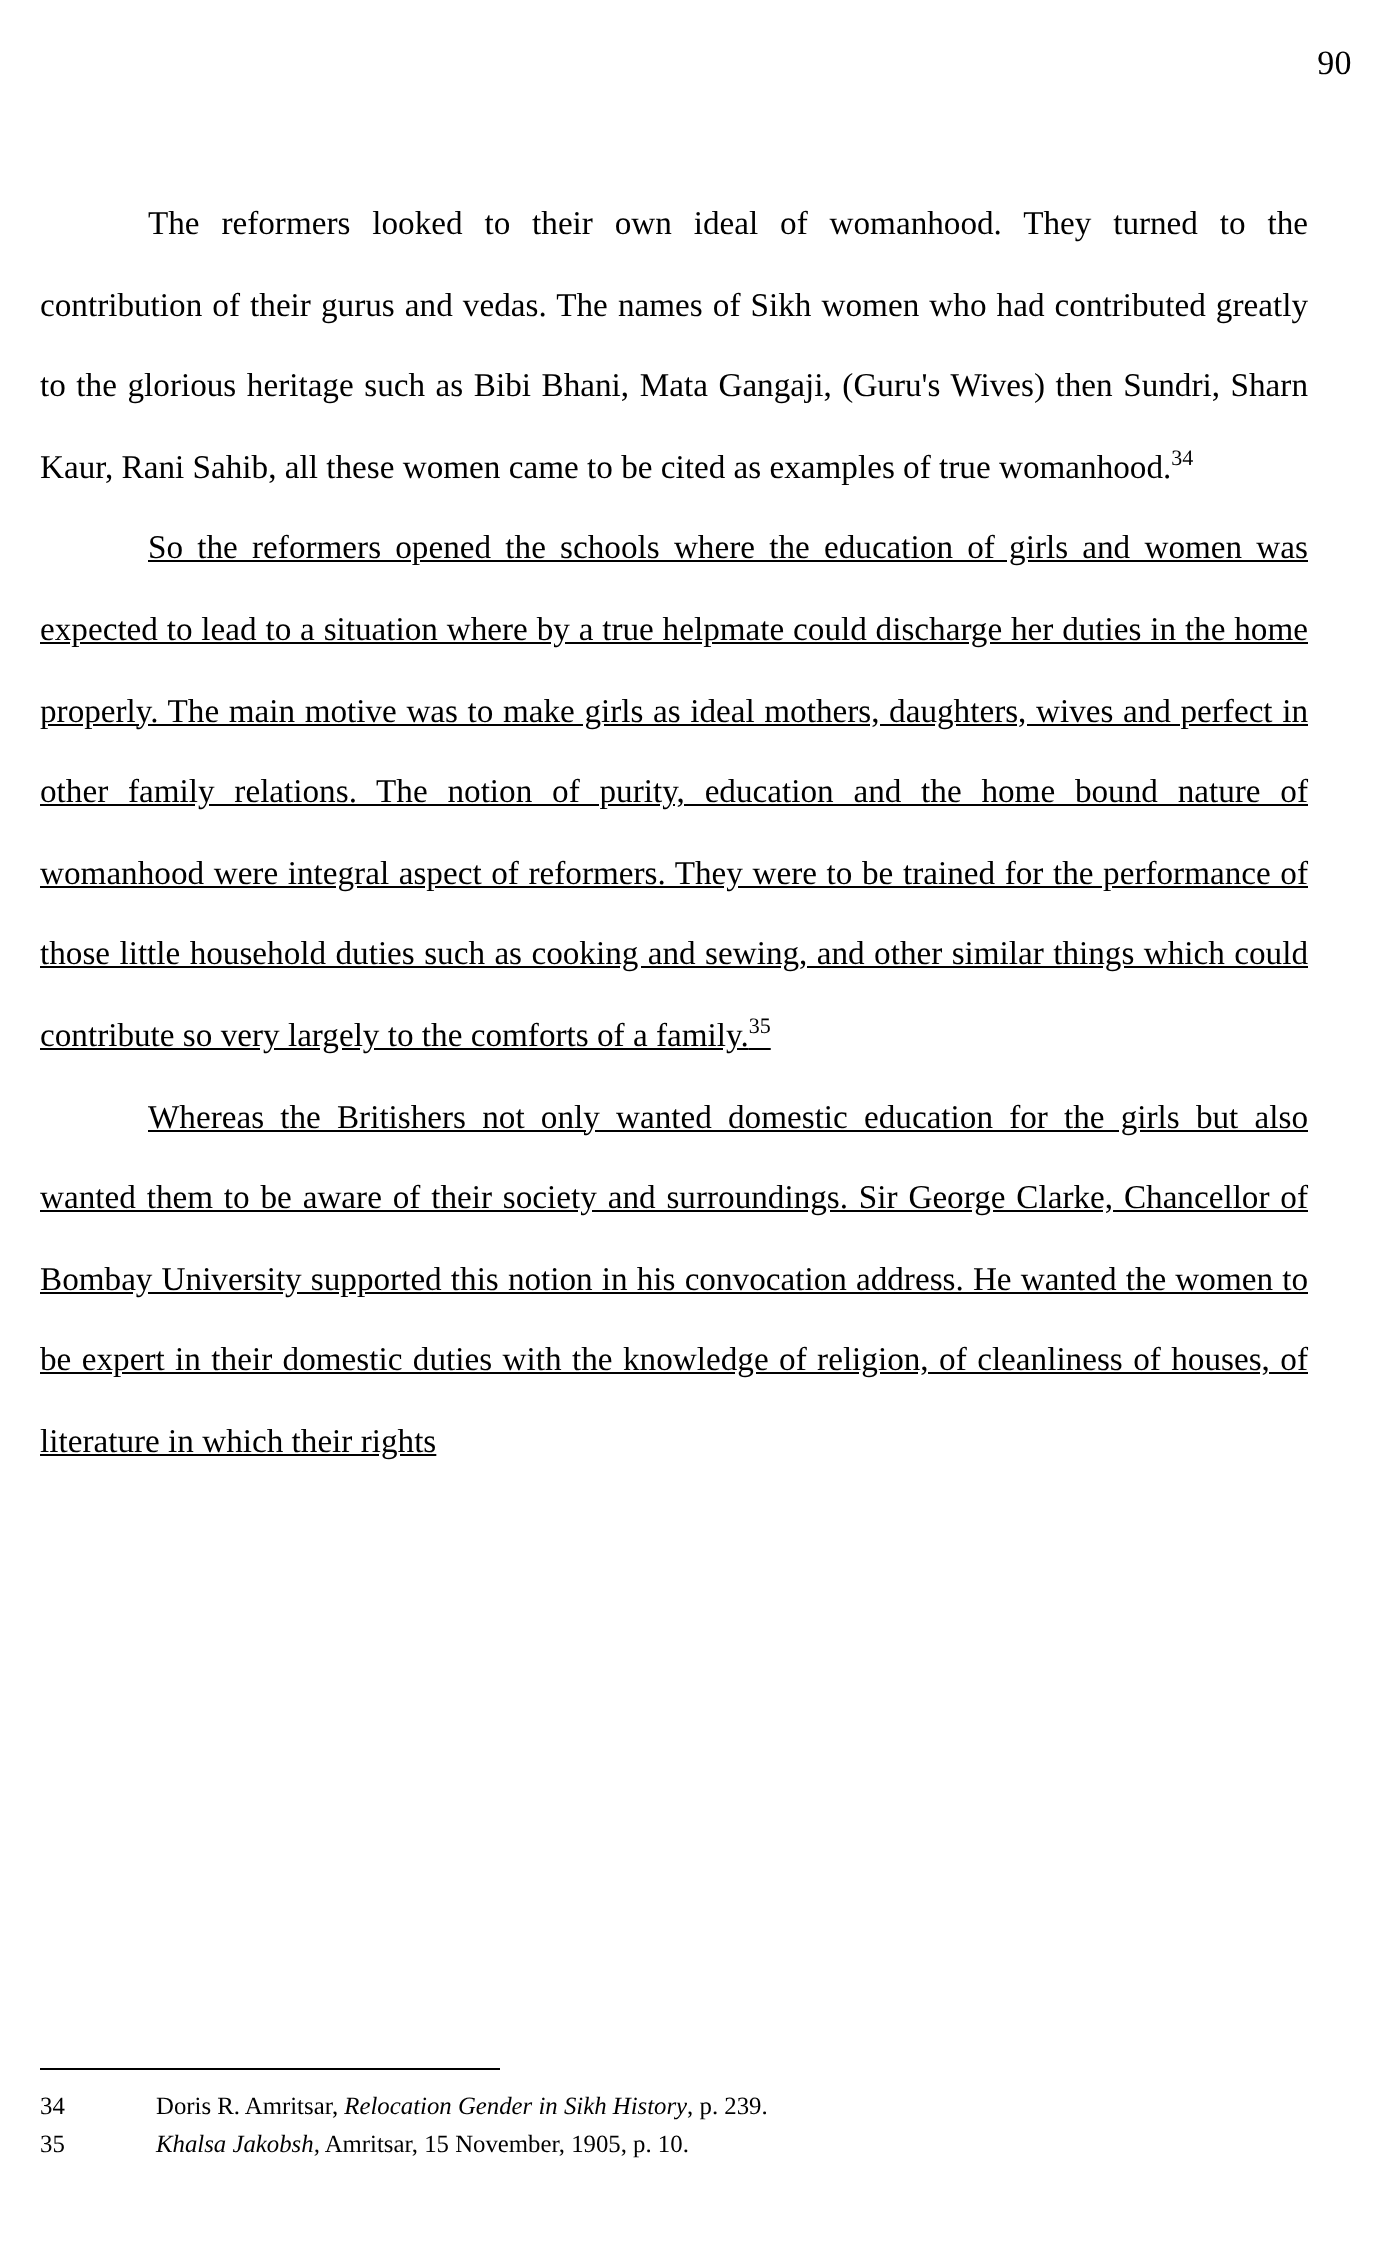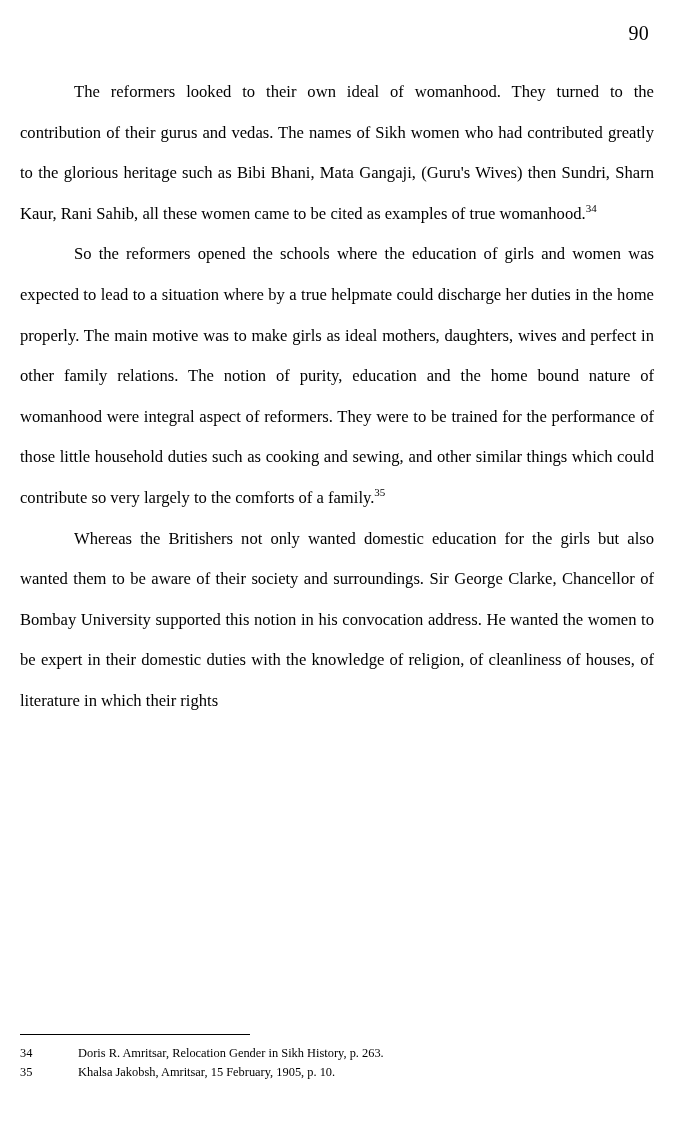--- a/index.html
+++ b/index.html
@@ -15,41 +15,42 @@
     position: relative;
     width: 700px;
     height: 1125px;
     background: #ffffff;
     box-sizing: border-box;
     overflow: hidden;
   }
   .page-number {
     position: absolute;
     top: 22px;
-    right: 51px;
-    font-size: 20px;
+    right: 24px;
+    font-size: 17px;
     letter-spacing: 0.2px;
   }
   .body-text {
     position: absolute;
-    top: 72px;
+    top: 92px;
     left: 20px;
     width: 634px;
   }
   .para {
     margin: 0 0 0 0;
     text-align: justify;
     text-justify: inter-word;
     font-size: 16.6px;
     line-height: 40.6px;
     text-indent: 54px;
     hyphens: none;
   }
   .para + .para {
     margin-top: 0;
+    text-decoration: underline;
   }
   sup {
     font-size: 11px;
     line-height: 0;
     vertical-align: super;
   }
   .footnotes {
     position: absolute;
     left: 20px;
     bottom: 44px;
@@ -68,20 +69,21 @@
     white-space: nowrap;
   }
   .fn-num {
     width: 58px;
     flex: 0 0 58px;
   }
   .fn-text {
     flex: 1 1 auto;
   }
   .it {
+    font-style: italic;
   }
 </style>
 </head>
 <body>
 
 <div class="page">
 
   <div class="page-number">90</div>
 
   <div class="body-text">
@@ -92,22 +94,22 @@
 
     <p class="para"><span>Whereas the Britishers not only wanted domestic education for the girls but also wanted them to be aware of their society and surroundings.  Sir George Clarke, Chancellor of Bombay University supported this notion in his convocation address.  He wanted the women to be expert in their domestic duties with the knowledge of religion, of cleanliness of houses, of literature in which their rights</span></p>
 
   </div>
 
   <div class="footnotes">
     <div class="fn-rule"></div>
 
     <div class="fn-row">
       <span class="fn-num">34</span>
-      <span class="fn-text"><span>Doris R. Amritsar,</span> <span class="it">Relocation Gender in Sikh History</span><span>, p. 263.</span></span>
+      <span class="fn-text"><span>Doris R. Amritsar,</span> <span class="it">Relocation Gender in Sikh History</span><span>, p. 239.</span></span>
     </div>
 
     <div class="fn-row">
       <span class="fn-num">35</span>
-      <span class="fn-text"><span class="it">Khalsa Jakobsh,</span><span> Amritsar, 15 February, 1905, p. 10.</span></span>
+      <span class="fn-text"><span class="it">Khalsa Jakobsh,</span><span> Amritsar, 15 November, 1905, p. 10.</span></span>
     </div>
   </div>
 
 </div>
 
 </body></html>

